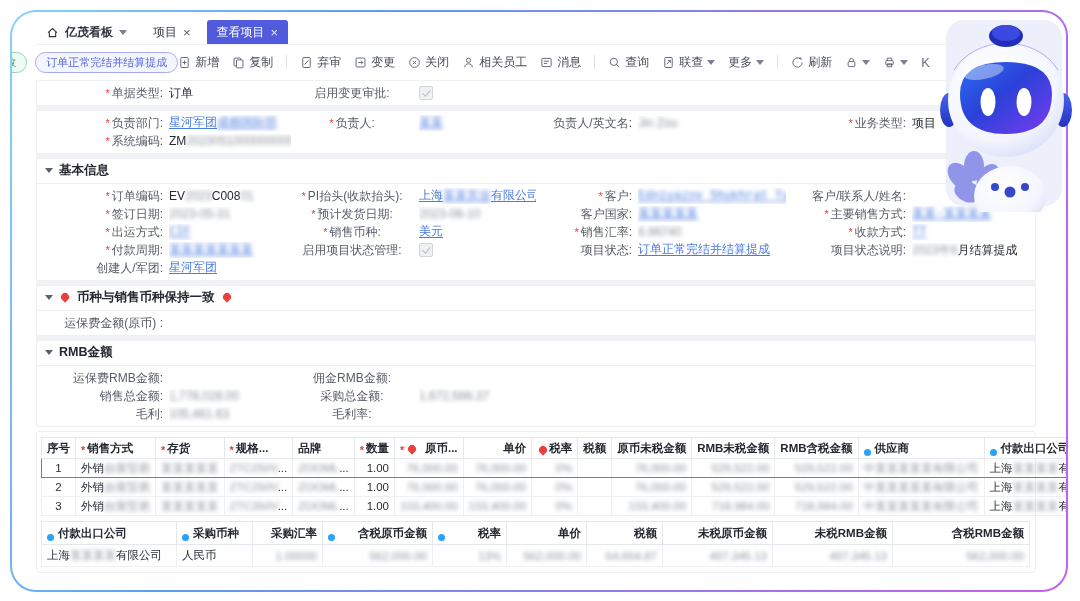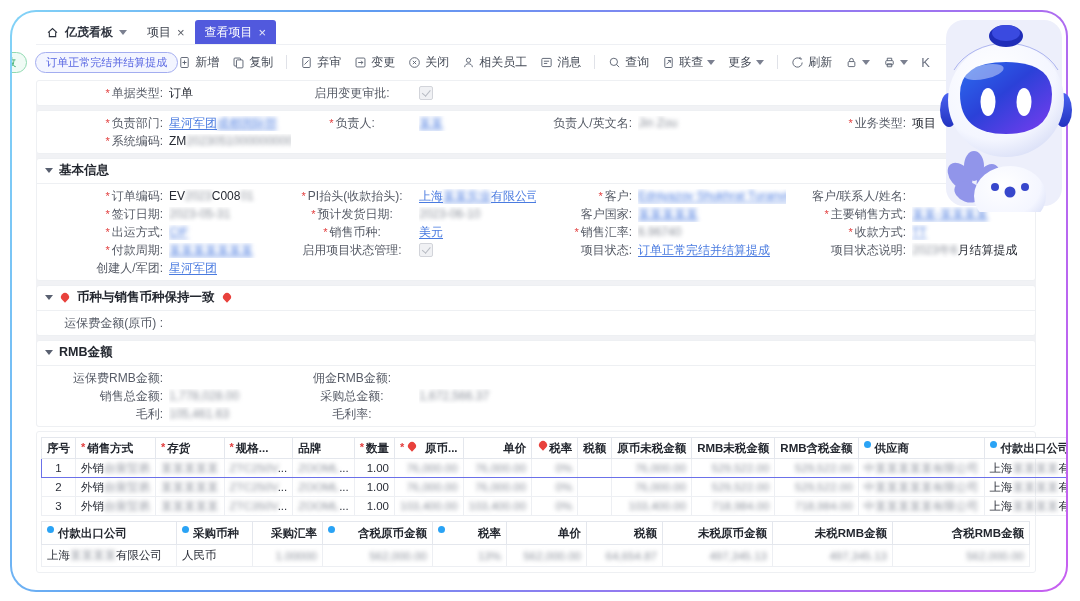--- a/index.html
+++ b/index.html
@@ -3,21 +3,21 @@
 <meta charset="utf-8">
 <style>
   html,body{margin:0;padding:0;}
   body{width:1080px;height:601px;background:#fff;font-family:"Liberation Sans","DejaVu Sans",sans-serif;-webkit-font-smoothing:antialiased;}
   .page{position:relative;width:1080px;height:601px;overflow:hidden;background:#fff;}
   .frame{position:absolute;left:10px;top:10px;right:12px;bottom:9px;border-radius:26px;padding:2px;box-sizing:border-box;
     background:linear-gradient(110deg,#83d3f7 0%,#5f9cf1 28%,#8e7cf0 62%,#c75ff0 100%);}
   .frame-inner{width:100%;height:100%;border-radius:24px;background:#fff;box-sizing:border-box;padding:8px 30px 6px 24px;overflow:hidden;position:relative;}
 
   
-  .tabbar{display:flex;align-items:flex-end;height:24px;border-bottom:1px solid #eef0f4;}
+  .tabbar{display:flex;align-items:flex-end;gap:6px;height:24px;border-bottom:1px solid #eef0f4;}
   .tab{display:flex;align-items:center;gap:6px;height:24px;padding:0 10px;font-size:12px;color:#3c414c;border-radius:3px 3px 0 0;cursor:pointer;white-space:nowrap;}
   .tab.home{font-weight:bold;color:#2e333e;}
   .tab.active{background:#5159dd;color:#fff;}
   .tclose{font-size:13px;line-height:1;opacity:.85;}
   .caret{width:0;height:0;border-left:4px solid transparent;border-right:4px solid transparent;border-top:5px solid #7b8090;display:inline-block;}
 
   
   .action-row{margin-top:4px;height:26px;display:flex;align-items:center;justify-content:flex-end;}
   .badges{display:flex;gap:8px;align-items:center;}
   .badge{font-size:11px;border-radius:11px;padding:2px 10px;border:1px solid;white-space:nowrap;}
@@ -35,42 +35,42 @@
   .card{background:#fff;border:1px solid #eef0f3;border-radius:3px;padding:3px 4px;}
   .sec-title{display:flex;align-items:center;gap:6px;font-size:12.5px;font-weight:bold;color:#23272f;padding:3px 8px 4px;border-bottom:1px solid #eef0f3;margin:-3px -4px 3px;}
   .tri{width:0;height:0;border-left:4px solid transparent;border-right:4px solid transparent;border-top:5px solid #596070;display:inline-block;}
   .pin{display:inline-block;width:8px;height:8px;border-radius:50% 50% 50% 0;background:#e8413c;transform:rotate(-45deg);margin:0 2px 2px 2px;}
   .frow{display:grid;grid-template-columns:250px 245px 250px 1fr;padding:1px 0;}
   .field{display:flex;align-items:center;height:16px;font-size:12px;line-height:15px;overflow:hidden;}
   .flabel{color:#565b66;text-align:right;flex:none;white-space:nowrap;}
   .c1 .flabel{width:122px;} .c2 .flabel{width:122px;text-align:center;} .c3 .flabel{width:96px;} .c4 .flabel{width:120px;}
   .star{color:#e23c3c;margin-right:2px;font-size:11px;}
   .fvalue{margin-left:6px;color:#262a33;white-space:nowrap;overflow:hidden;flex:1;}
-  .link{color:#4a7be0;text-decoration:underline;text-underline-offset:2px;cursor:pointer;}
+  .link{color:#4a7be0;text-decoration:underline;text-underline-offset:2px;cursor:pointer;font-family:Liberation Mono, monospace;}
   .blur{filter:blur(2.3px);color:#8d929c;}
   .blur.link{color:#4a7be0;}
   .cb{width:12px;height:12px;border:1px solid #d2d4da;background:#f0f1f4;border-radius:2px;position:relative;display:inline-block;vertical-align:middle;}
   .cb::after{content:"";position:absolute;left:3.5px;top:1px;width:3.5px;height:6.5px;border:solid #b6bac2;border-width:0 1.6px 1.6px 0;transform:rotate(40deg);}
 
   
   .detail-card{margin-top:4px;background:#fff;border:1px solid #eef0f3;border-radius:3px;padding:0 2px 5px;}
   .dtabs{display:flex;align-items:center;height:26px;border-bottom:1px solid #e9ebf0;padding:0 10px;}
   .dtab{margin-right:26px;font-size:12.5px;color:#3e434e;height:26px;line-height:26px;position:relative;cursor:pointer;white-space:nowrap;}
   .dtab.active{color:#515be0;font-weight:bold;}
   .dtab.active::after{content:"";position:absolute;left:0;right:0;bottom:0;height:2px;background:#515be0;}
   .dright{margin-left:auto;display:flex;align-items:center;gap:8px;}
   .qinput{width:90px;height:20px;border:1px solid #d8dadf;border-radius:2px;font-size:11.5px;padding:0 6px;color:#333;outline:none;font-family:inherit;}
   .qinput::placeholder{color:#b8bcc4;}
 
   table.dtable{border-collapse:collapse;table-layout:fixed;font-size:11.5px;margin:5px 2px 0;}
   .dtable th,.dtable td{border:1px solid #edeff3;padding:0 5px;white-space:nowrap;overflow:hidden;box-sizing:border-box;}
   .dtable th{font-weight:bold;color:#23272f;background:#fff;border-color:#e4e7ed;}
   .t1 th{height:21px;} .t1 td{height:19px;color:#2a2e38;}
   .t2 th{height:23px;} .t2 td{height:22px;color:#2a2e38;}
-  .th-in{display:flex;align-items:flex-start;}
+  .th-in{display:flex;align-items:flex-end;}
   .th-in.a-right{justify-content:space-between;}
   .th-in.a-center{justify-content:center;}
   .a-right{text-align:right;} .a-center{text-align:center;}
   .bdot{display:inline-block;width:7px;height:7px;border-radius:50%;background:#2aa3f5;margin-right:4px;}
   .th-flags{display:inline-flex;align-items:center;}
   tr.selected td{border-top:1px solid #6b71e9;border-bottom:1px solid #6b71e9;}
   tr.selected td:first-child{border-left:1px solid #6b71e9;}
   tr.selected td:last-child{border-right:1px solid #6b71e9;}
 
   

